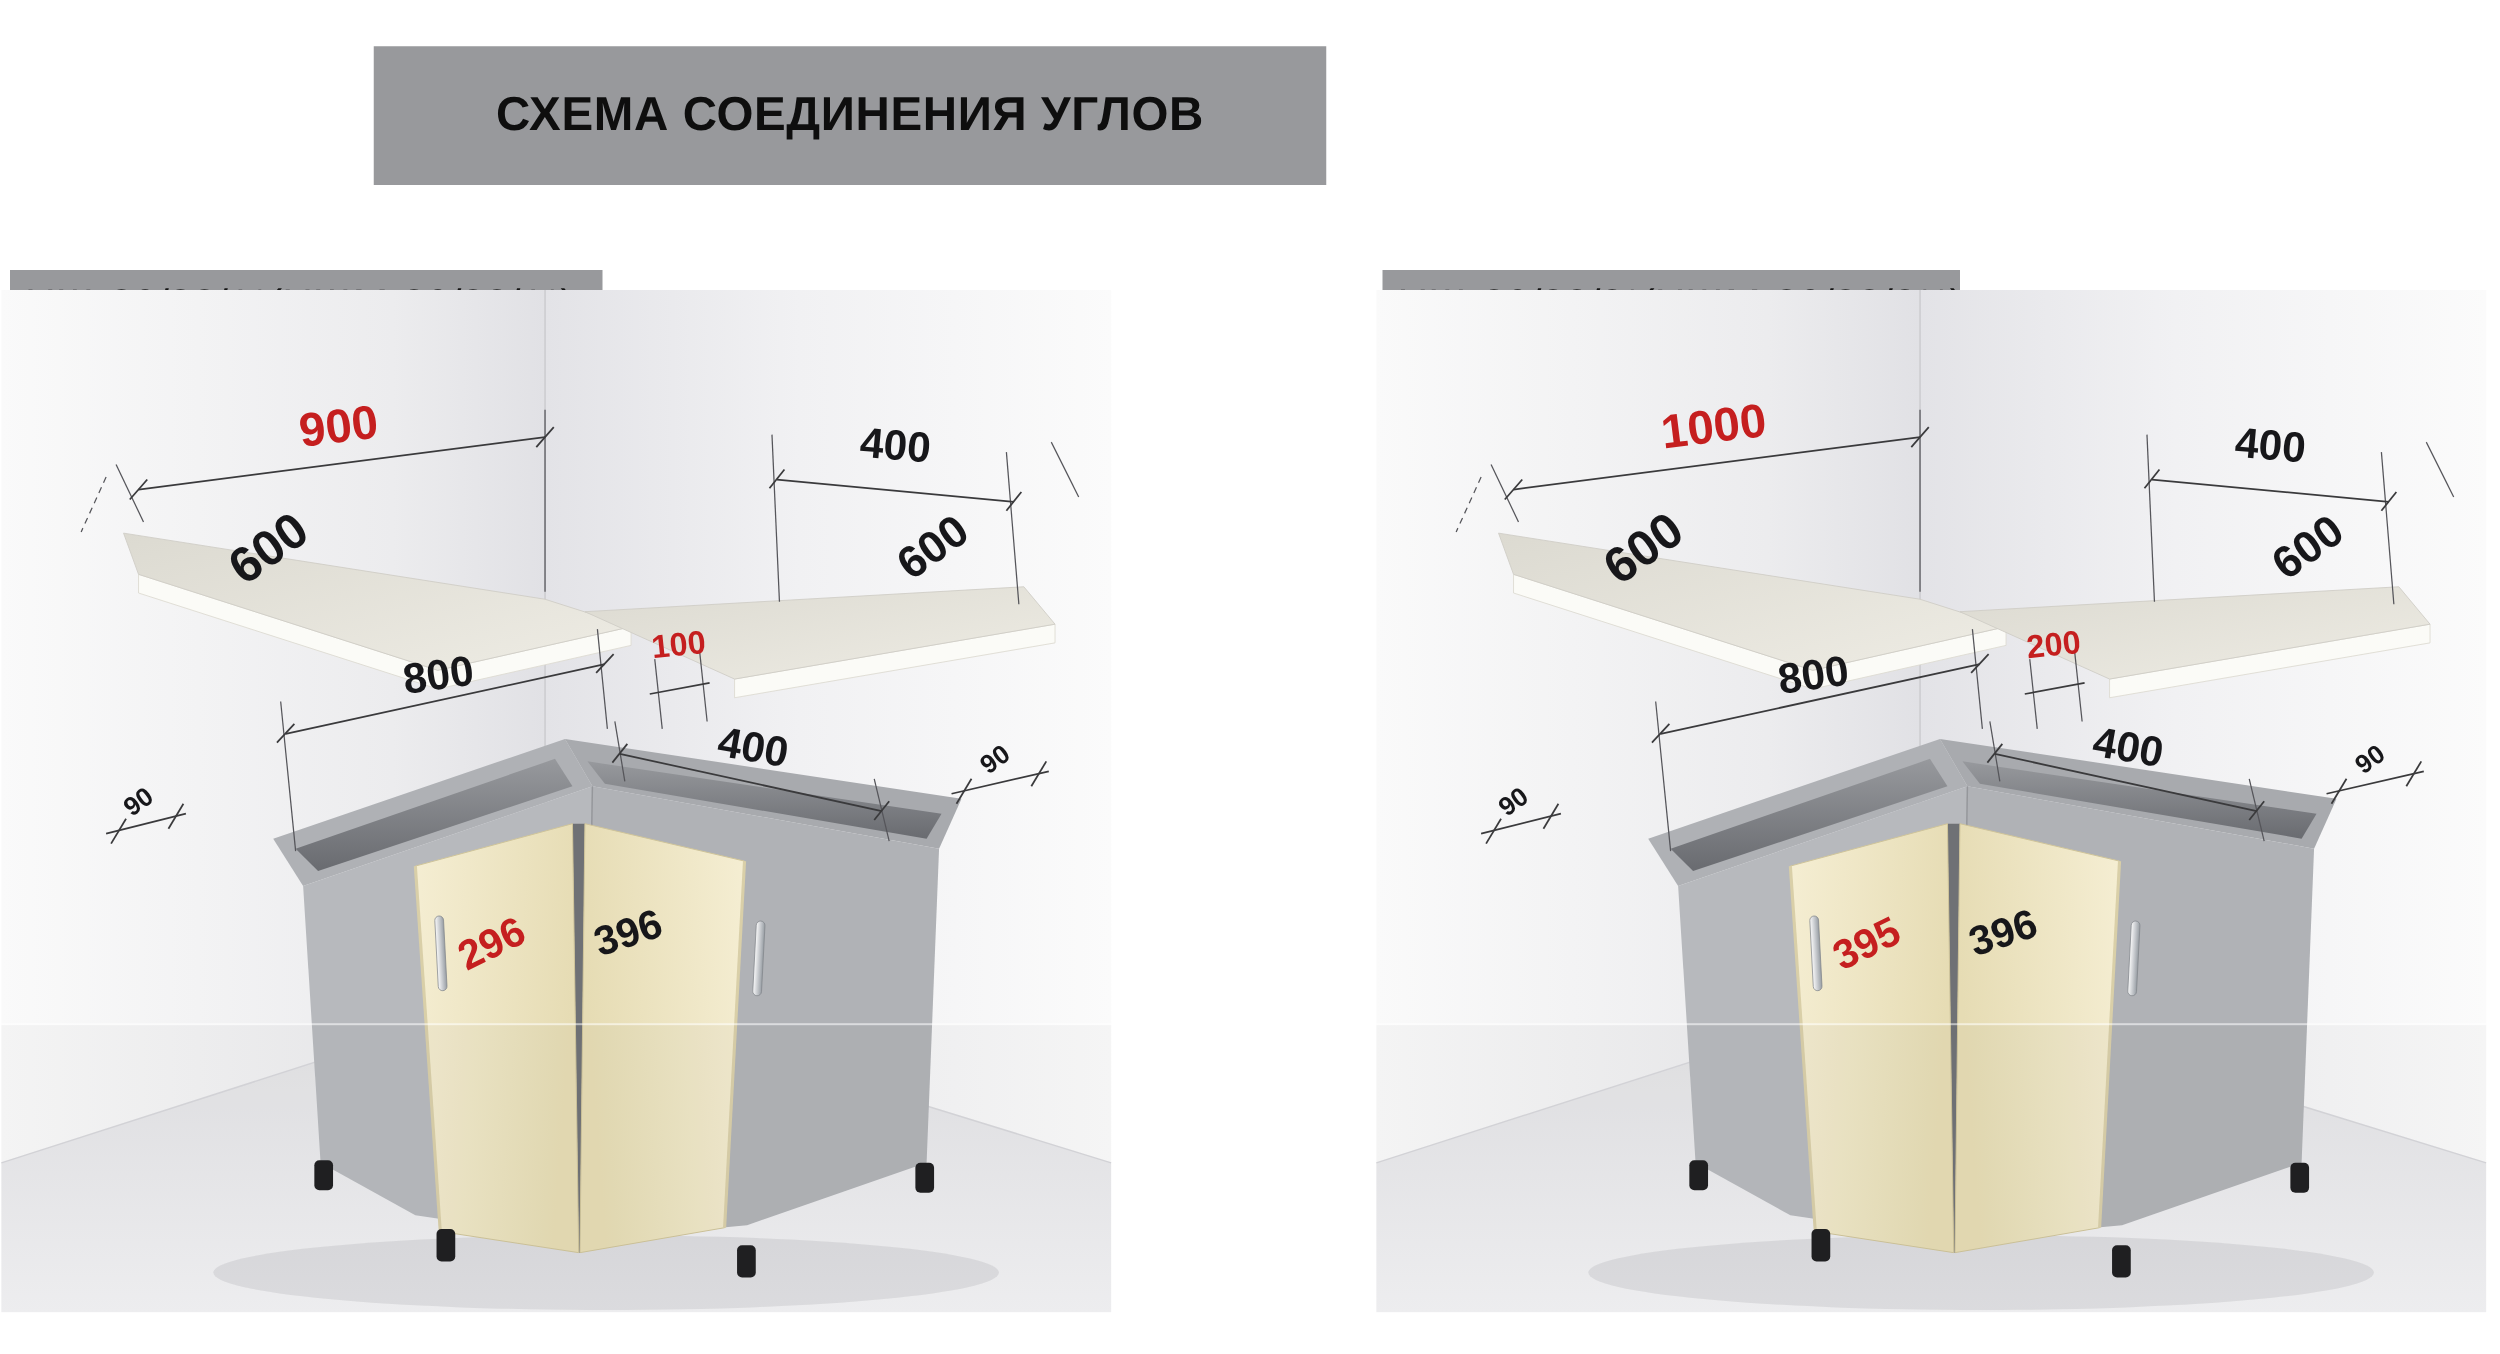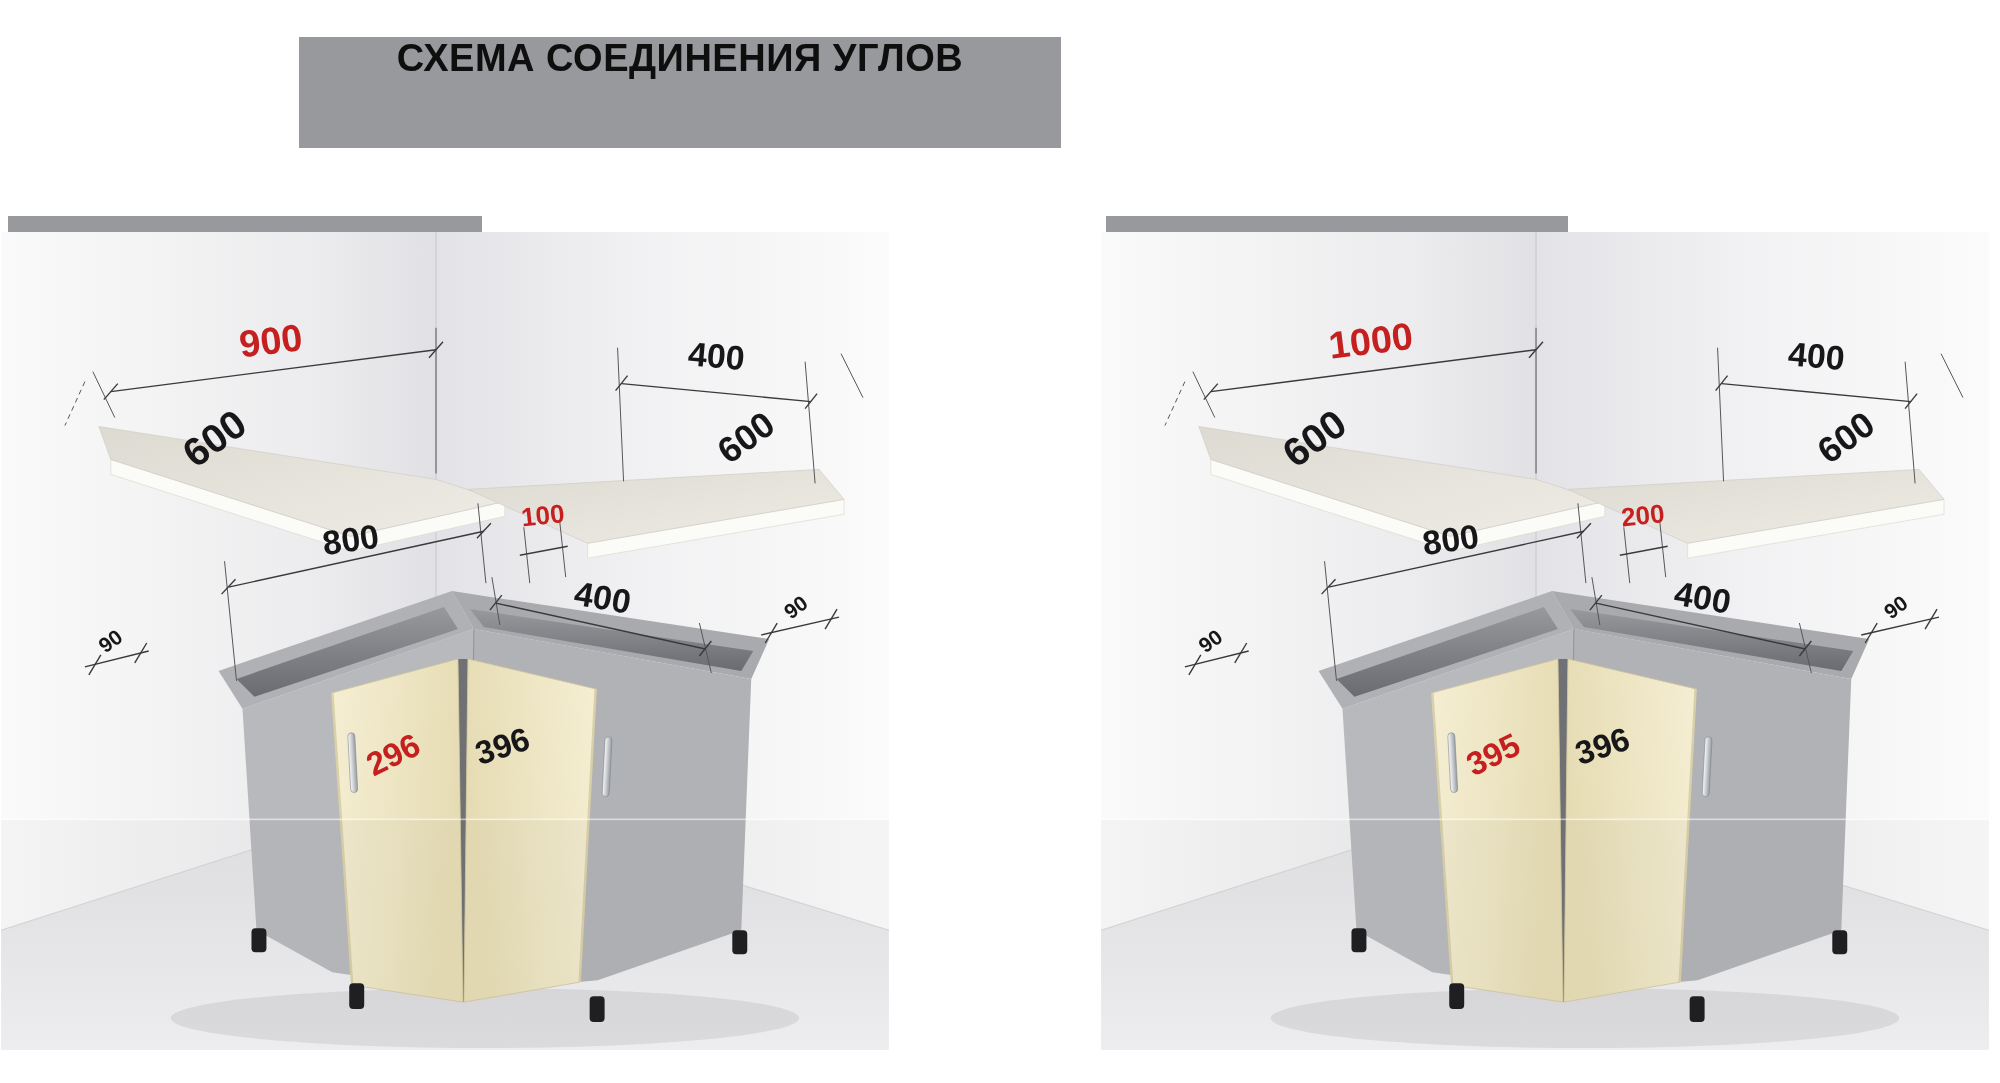--- a/index.html
+++ b/index.html
@@ -1,19 +1,19 @@
 <!DOCTYPE html>
 <html><head>
 <meta charset="utf-8">
 <style>
   html,body{margin:0;padding:0}
   body{width:2000px;height:1083px;background:#ffffff;position:relative;overflow:hidden;
        font-family:"Liberation Sans",sans-serif}
   .banner{position:absolute;left:299px;top:37px;width:762px;height:111px;background:#98999c;
-          display:flex;align-items:flex-start;justify-content:center;font-size:38px;font-weight:700;
+          display:flex;align-items:center;justify-content:center;font-size:38px;font-weight:700;
           color:#0e0e0e;letter-spacing:.5px}
   .tag{position:absolute;top:216px;height:56px;background:#98999c;display:flex;align-items:center;
        font-size:34px;font-weight:400;color:#141414;padding:0 12px;box-sizing:border-box;white-space:nowrap}
   .tag-1{left:8px;width:474px}
   .tag-2{left:1106px;width:462px}
   .scene{position:absolute;top:232px;width:890px;height:818px}
   .scene-1{left:0}
   .scene-2{left:1100px}
   svg text{font-family:"Liberation Sans",sans-serif}
   .dim{fill:#17171a;font-weight:700}

